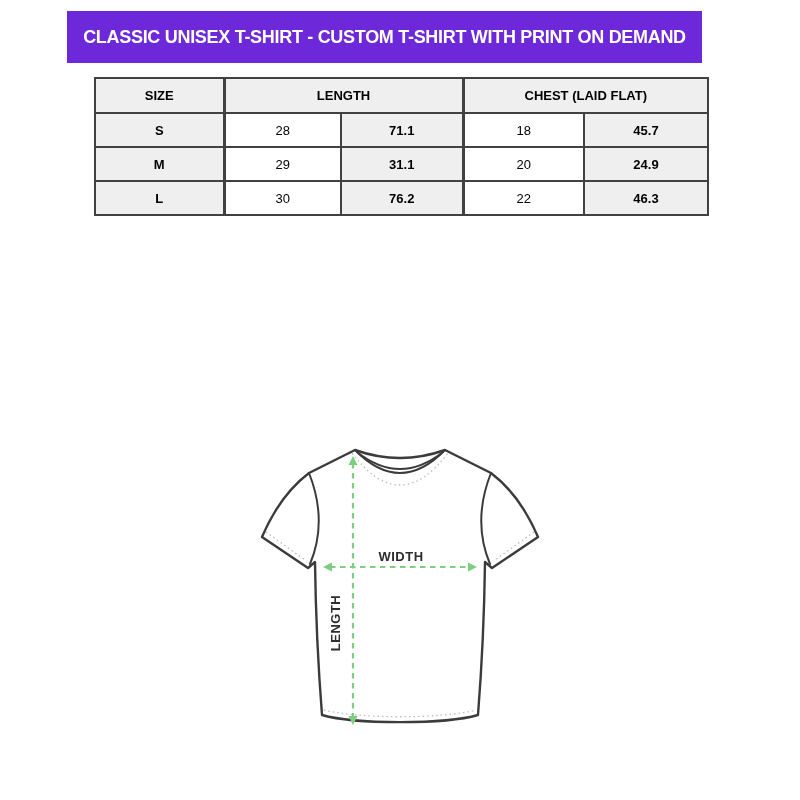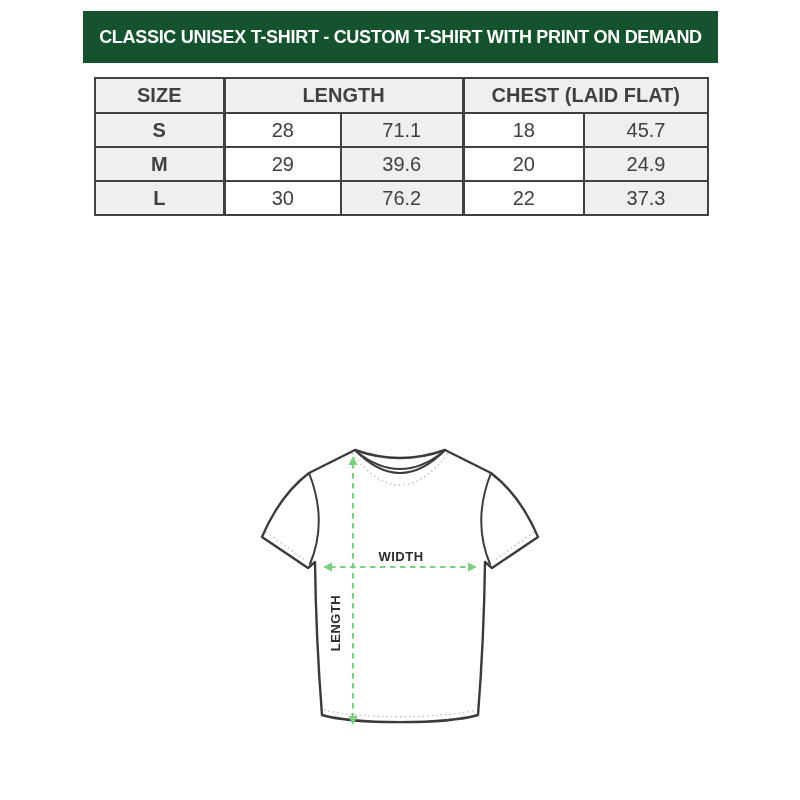--- a/index.html
+++ b/index.html
@@ -9,23 +9,23 @@
     position: relative;
     width: 800px;
     height: 800px;
     background: #ffffff;
     overflow: hidden;
   }
 
   
   .banner {
     position: absolute;
-    left: 83px; top: 11px;
+    left: 67px; top: 11px;
     width: 635px; height: 52px;
-    background: #14532d;
+    background: #6d28d9;
     display: flex;
     align-items: center;
     justify-content: center;
   }
   .banner-text {
     color: #ffffff;
     font-size: 18px;
     font-weight: bold;
     letter-spacing: -0.3px;
     white-space: nowrap;
@@ -38,31 +38,31 @@
   }
   table.size-table {
     border-collapse: collapse;
     table-layout: fixed;
     width: 613px;
   }
   table.size-table th, table.size-table td {
     border: 2px solid #414141;
     text-align: center;
     vertical-align: middle;
-    font-size: 20px;
-    color: #404040;
+    font-size: 13px;
+    color: #000000;
   }
   table.size-table th {
     height: 35px;
     background: #efefef;
     font-weight: bold;
   }
   table.size-table td { height: 34px; }
   td.col-size { background: #efefef; font-weight: bold; }
-  td.col-cm   { background: #efefef; font-weight: normal; }
+  td.col-cm   { background: #efefef; font-weight: bold; }
   td.col-in   { background: #ffffff; font-weight: normal; margin-left: 20px; }
   .grp { border-left: 3px solid #414141 !important; }
 
   
   .shirt-svg {
     position: absolute;
     left: 250px; top: 433px;
     width: 300px; height: 315px;
   }
   .shirt-outline { fill: #ffffff; stroke: #3b3b3b; stroke-width: 2.4; stroke-linejoin: round; }
@@ -113,30 +113,30 @@
         <tr>
           <td class="col-size">S</td>
           <td class="col-in grp">28</td>
           <td class="col-cm">71.1</td>
           <td class="col-in grp">18</td>
           <td class="col-cm">45.7</td>
         </tr>
         <tr>
           <td class="col-size">M</td>
           <td class="col-in grp">29</td>
-          <td class="col-cm">39.6</td>
+          <td class="col-cm">31.1</td>
           <td class="col-in grp">20</td>
           <td class="col-cm">24.9</td>
         </tr>
         <tr>
           <td class="col-size">L</td>
           <td class="col-in grp">30</td>
           <td class="col-cm">76.2</td>
           <td class="col-in grp">22</td>
-          <td class="col-cm">37.3</td>
+          <td class="col-cm">46.3</td>
         </tr>
       </tbody>
     </table>
   </div>
 
   <svg class="shirt-svg" viewBox="0 0 300 315">
 
     <path class="shirt-outline" d="M 105,17
          L 59,40
          Q 30,62 12,104

